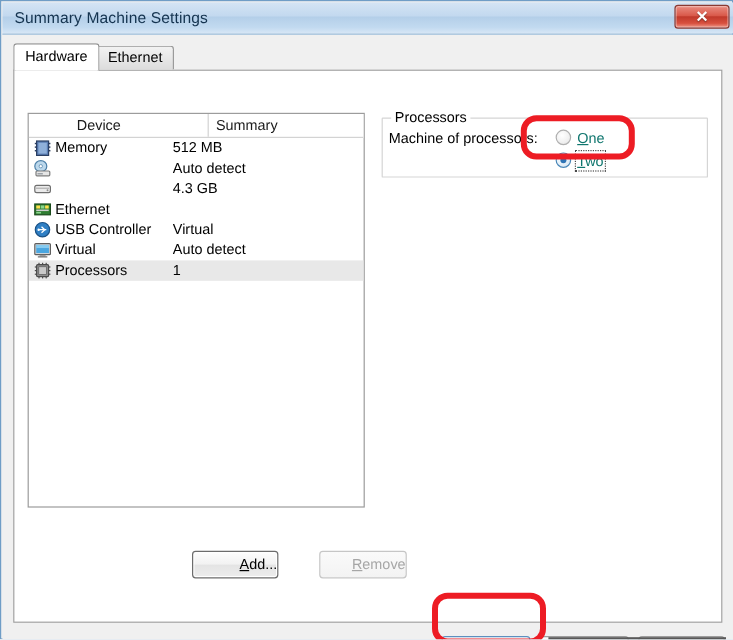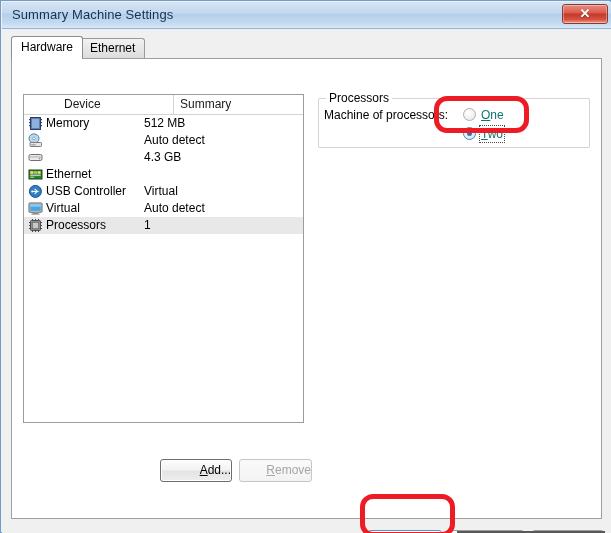--- a/index.html
+++ b/index.html
@@ -221,20 +221,21 @@
     text-align: right;
     line-height: 21px;
     cursor: pointer;
     white-space: nowrap;
   }
   .btn.disabled {
     color: #a6a6a6;
     border-color: #c6c6c6;
     background: linear-gradient(to bottom, #fafafa 0%, #f3f3f3 100%);
     cursor: default;
+    margin-left: 27px;
   }
   .btn.thick-outline {
     border: 1px solid #6c6c6c;
     box-shadow: inset 0 0 0 1px #ffffff;
   }
   .btn.default-btn {
     border: 1px solid #5d8fbe;
     box-shadow: inset 0 0 0 1px #ffffff;
     background: linear-gradient(to bottom, #f6fafd 0%, #eaf1f8 48%, #dde7f2 52%, #e9f1f8 100%);
   }

